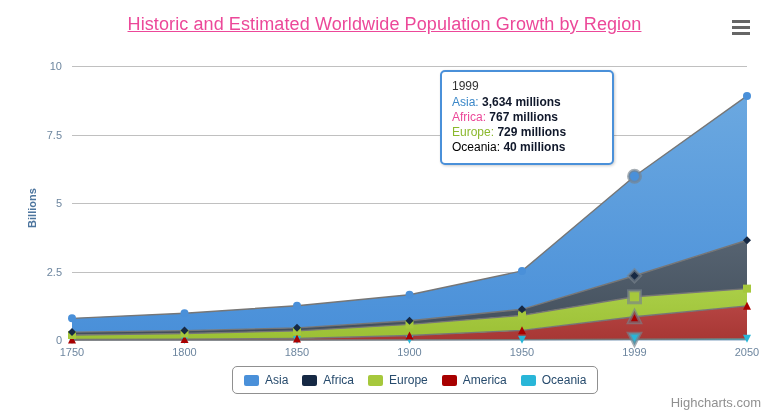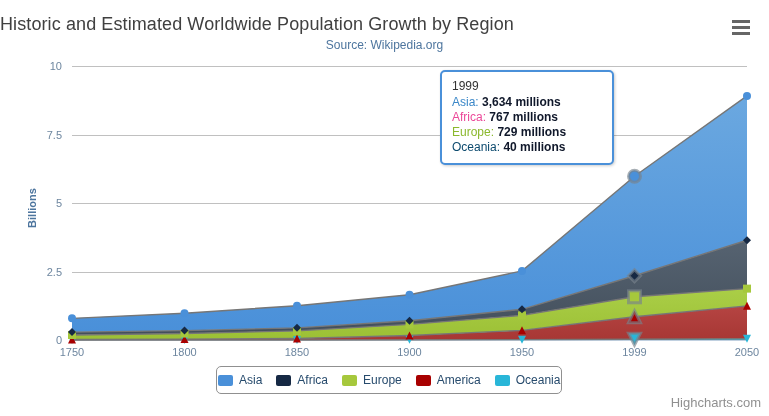--- a/index.html
+++ b/index.html
@@ -16,25 +16,26 @@
     height: 416px;
     background: #ffffff;
     overflow: hidden;
   }
   
   #chart-title {
     position: absolute;
     top: 14px;
     left: 0;
     width: 769px;
-    text-align: left;
+    text-align: center;
     font-size: 18px;
-    color: #404040;
+    color: #ec4899;
     font-family: "Liberation Sans", sans-serif;
     letter-spacing: 0.1px;
+    text-decoration: underline;
   }
   #chart-subtitle {
     position: absolute;
     top: 38px;
     left: 0;
     width: 769px;
     text-align: center;
     font-size: 12px;
     color: #4d759e;
     font-family: "Liberation Sans", sans-serif;
@@ -113,27 +114,27 @@
   #tooltip .tt-row {
     font-size: 12px;
     color: #333333;
     white-space: nowrap;
   }
   #tooltip .tt-name { font-weight: normal; }
   #tooltip .tt-value { font-weight: bold; color: #0f172a; }
   
   #legend {
     position: absolute;
-    left: 216px;
+    left: 232px;
     top: 366px;
     height: 26px;
     display: flex;
     align-items: center;
     gap: 14px;
-    padding: 0 1px;
+    padding: 0 11px;
     border: 1px solid #909090;
     border-radius: 5px;
     background: #ffffff;
   }
   .legend-item {
     display: flex;
     align-items: center;
     gap: 6px;
     cursor: pointer;
   }
@@ -157,21 +158,20 @@
     font-family: "Liberation Sans", sans-serif;
     cursor: pointer;
   }
 </style>
 </head>
 <body>
 
 <div id="chart-root">
 
   <div id="chart-title">Historic and Estimated Worldwide Population Growth by Region</div>
-  <div id="chart-subtitle">Source: Wikipedia.org</div>
 
   <div id="context-button">
     <span class="bar b1"></span>
     <span class="bar b2"></span>
     <span class="bar b3"></span>
   </div>
 
   <svg id="plot-svg" width="769" height="416">
     <defs>
       <linearGradient id="gradAsia" x1="0" y1="0" x2="0" y2="1">
@@ -272,21 +272,21 @@
       </g>
     <text id="ytitle" class="y-axis-title" x="36" y="208" transform="rotate(-90 36 208)" text-anchor="middle">Billions</text>
   </svg>
 
   <div id="tooltip">
     <div class="tt-header">1999</div>
     <div id="tooltip-rows">
         <div class="tt-row"><span class="tt-name" style="color: rgb(58, 135, 200);">Asia: </span><span class="tt-value">3,634 millions</span></div>
         <div class="tt-row"><span class="tt-name" style="color: #ec4899;">Africa: </span><span class="tt-value">767 millions</span></div>
         <div class="tt-row"><span class="tt-name" style="color: rgb(139, 184, 45);">Europe: </span><span class="tt-value">729 millions</span></div>
-        <div class="tt-row"><span class="tt-name" style="color: #0c4a6e;">Oceania: </span><span class="tt-value">40 millions</span></div>
+        <div class="tt-row"><span class="tt-name" style="color: #000000;">Oceania: </span><span class="tt-value">40 millions</span></div>
       </div>
   </div>
 
   <div id="legend">
       <div class="legend-item">
         <span class="legend-swatch" style="background: rgb(74, 144, 217);"></span>
         <span class="legend-text">Asia</span>
       </div>
       <div class="legend-item">
         <span class="legend-swatch" style="background: rgb(22, 41, 68);"></span>

